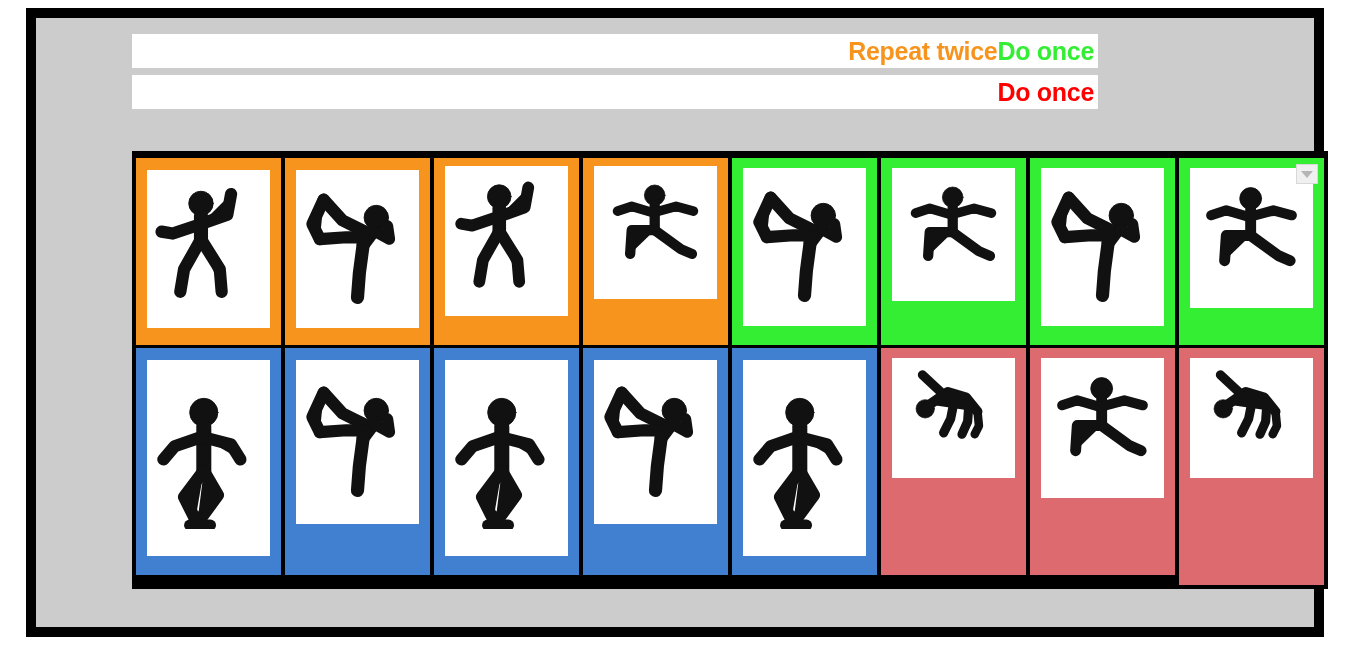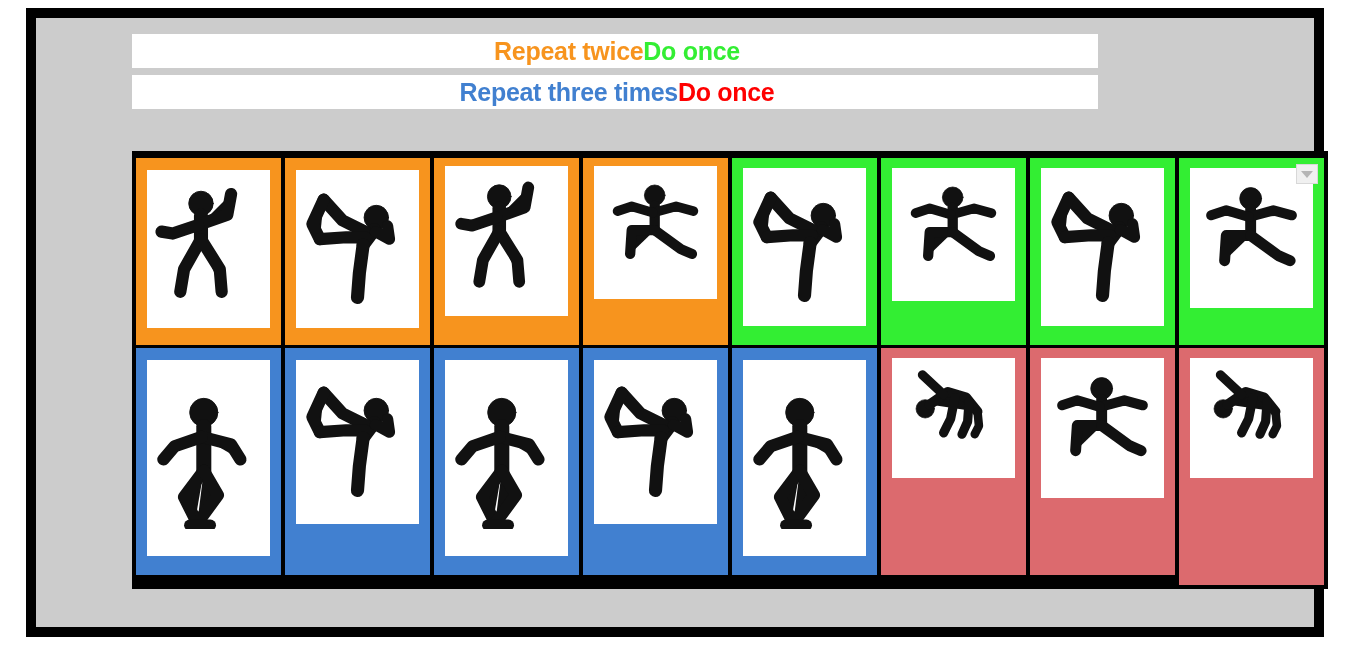--- a/index.html
+++ b/index.html
@@ -30,21 +30,21 @@
   #legend {
     position: absolute;
     left: 96px;
     top: 16px;
     width: 966px;
   }
   .legend-row {
     position: relative;
     display: flex;
     align-items: center;
-    justify-content: center;
+    justify-content: flex-end;
     background: #ffffff;
     height: 34px;
     padding: 0 4px 0 8px;
     box-sizing: border-box;
   }
   .legend-row.first { margin-bottom: 7px; }
   .legend-label {
     font-size: 25px;
     font-weight: bold;
     letter-spacing: -0.3px;
@@ -119,21 +119,20 @@
 <body>
 
 <div id="app-frame">
 
   <div id="legend">
     <div class="legend-row first">
       <span class="legend-label orange">Repeat twice</span>
       <span class="legend-label green">Do once</span>
     </div>
     <div class="legend-row">
-      <span class="legend-label blue">Repeat three times</span>
       <span class="legend-label red">Do once</span>
     </div>
   </div>
 
   <div id="sequence-board">
     <div class="card-row row-top">
         <div class="card" style="background: rgb(247, 148, 30); height: 187px;">
           <div class="card-inner" style="width: 123px; height: 158px; margin-top: 12px;">
             <svg class="figure-svg" viewBox="0 0 120 150" width="113" height="141" preserveAspectRatio="xMidYMid meet">
               <g fill="#111111" stroke="#111111" stroke-linecap="round" stroke-linejoin="round">

